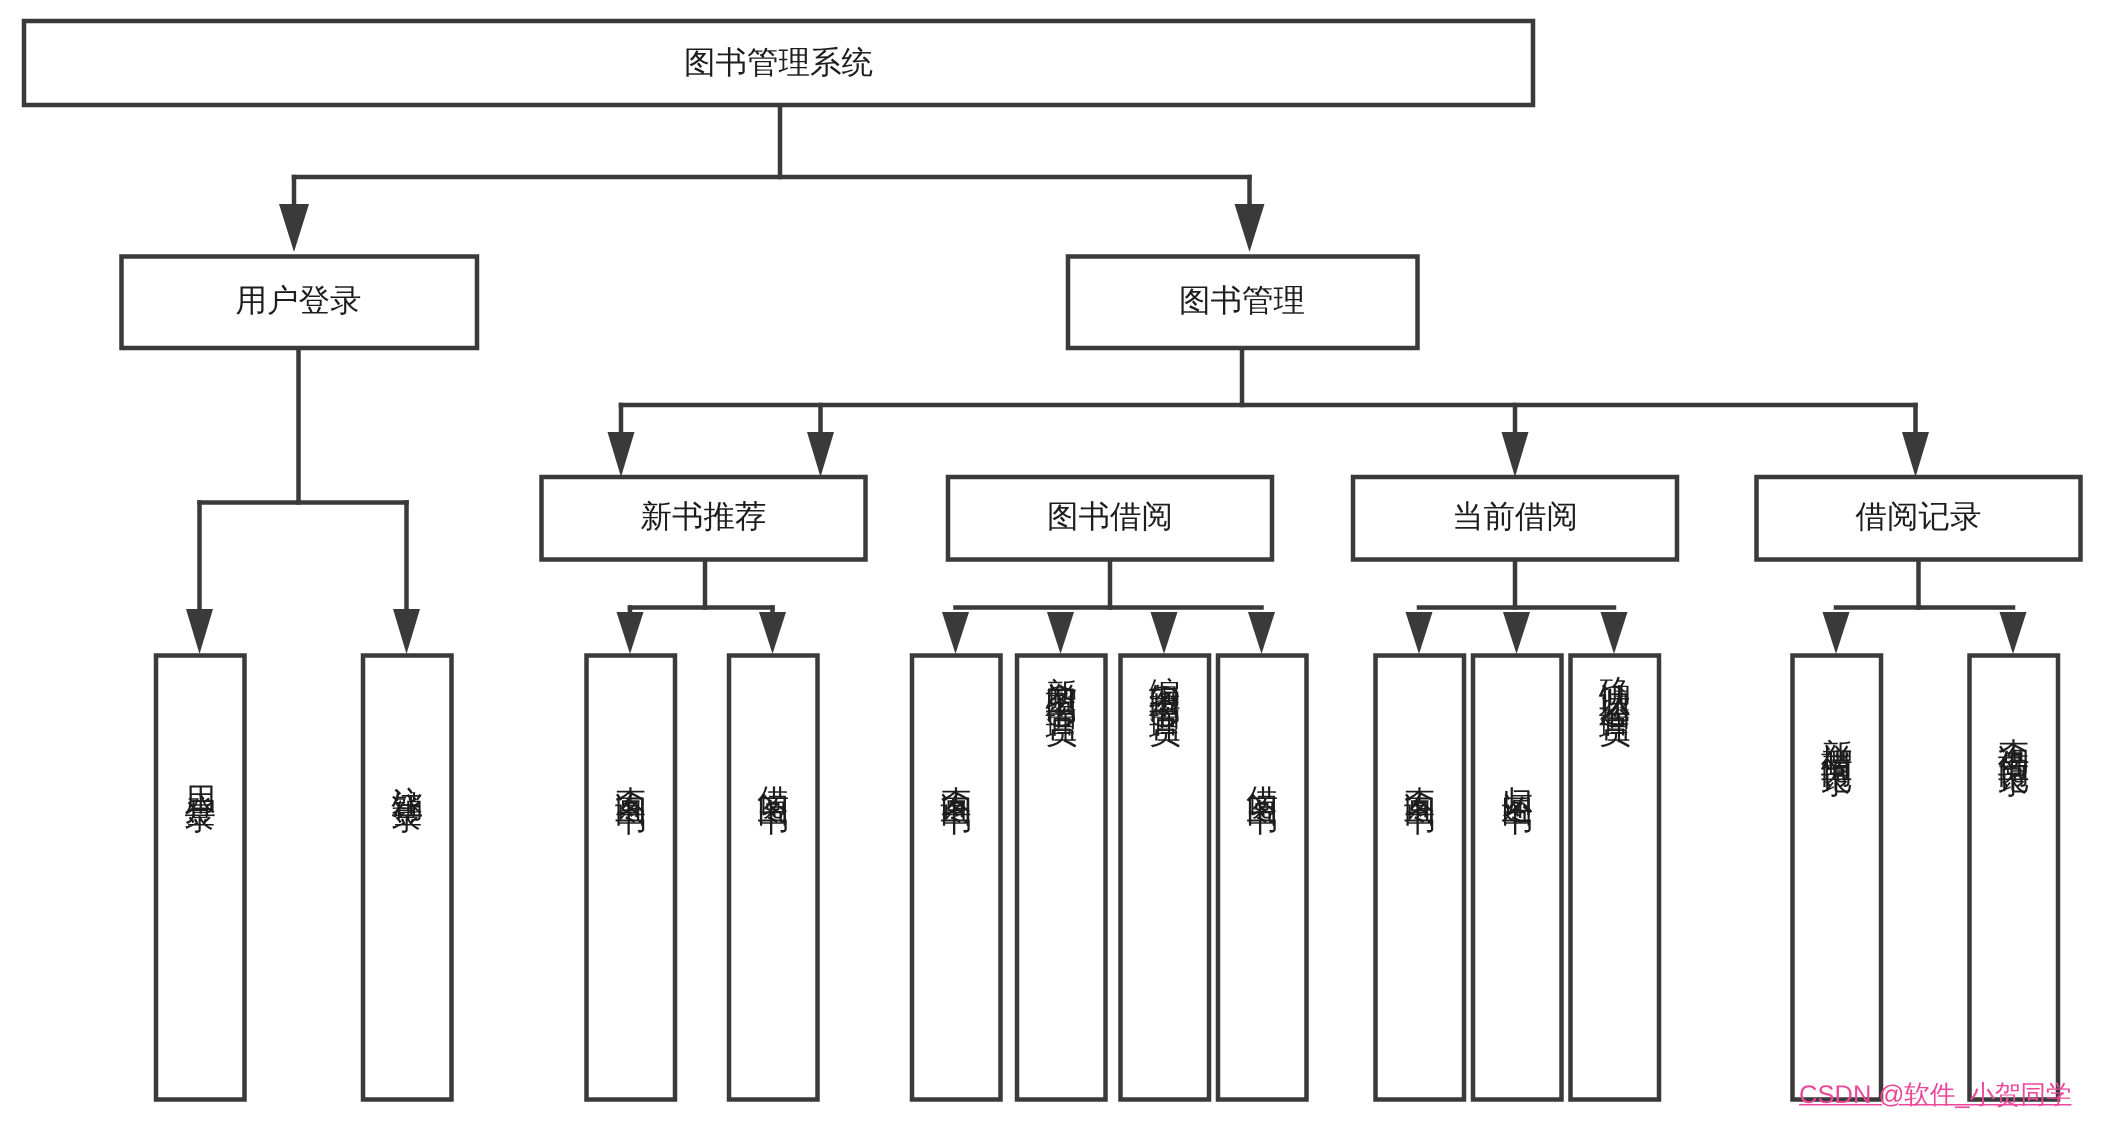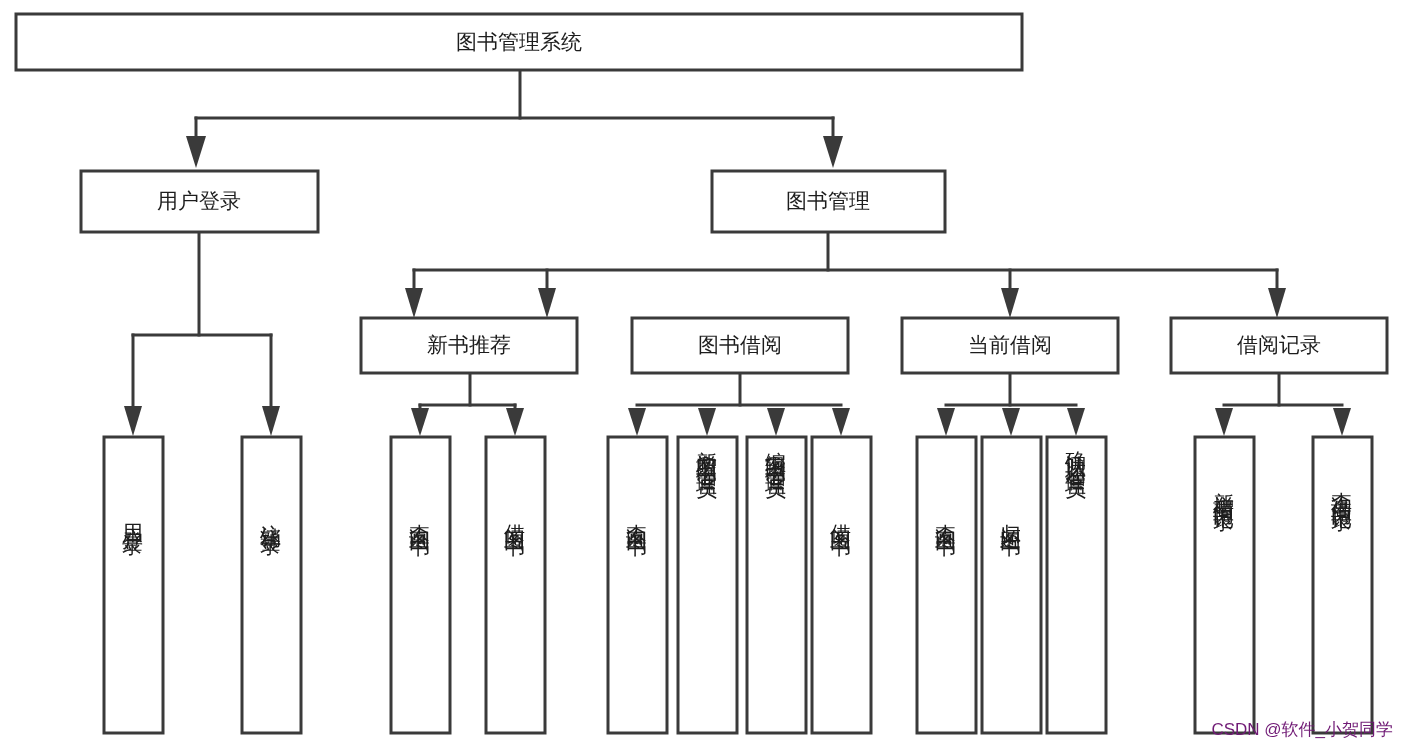--- a/index.html
+++ b/index.html
@@ -54,27 +54,28 @@
     font-family: "Liberation Sans", "DejaVu Sans", sans-serif;
     font-size: 21px;
     fill: #1d1d1d;
     writing-mode: vertical-rl;
     text-orientation: upright;
     letter-spacing: 4px;
     text-anchor: middle;
   }
   .watermark {
     position: absolute;
-    right: 12px;
+    right: 24px;
     bottom: 6px;
     font-family: "Liberation Sans", "DejaVu Sans", sans-serif;
     font-size: 17px;
-    color: #701a75;
+    color: #ec4899;
     white-space: nowrap;
     user-select: none;
+    text-decoration: underline;
   }
 </style>
 </head>
 <body>
 
 <div id="diagram-root">
 
   <svg id="flow-svg" viewBox="0 0 1405 747">
 
     <g>

